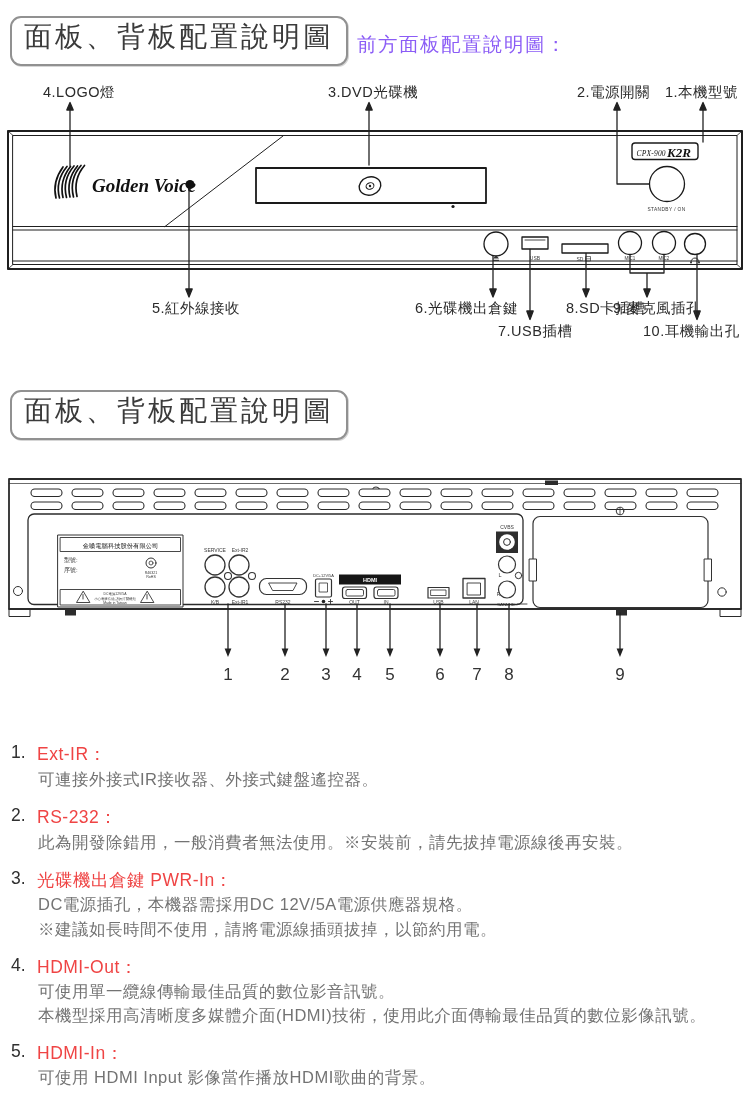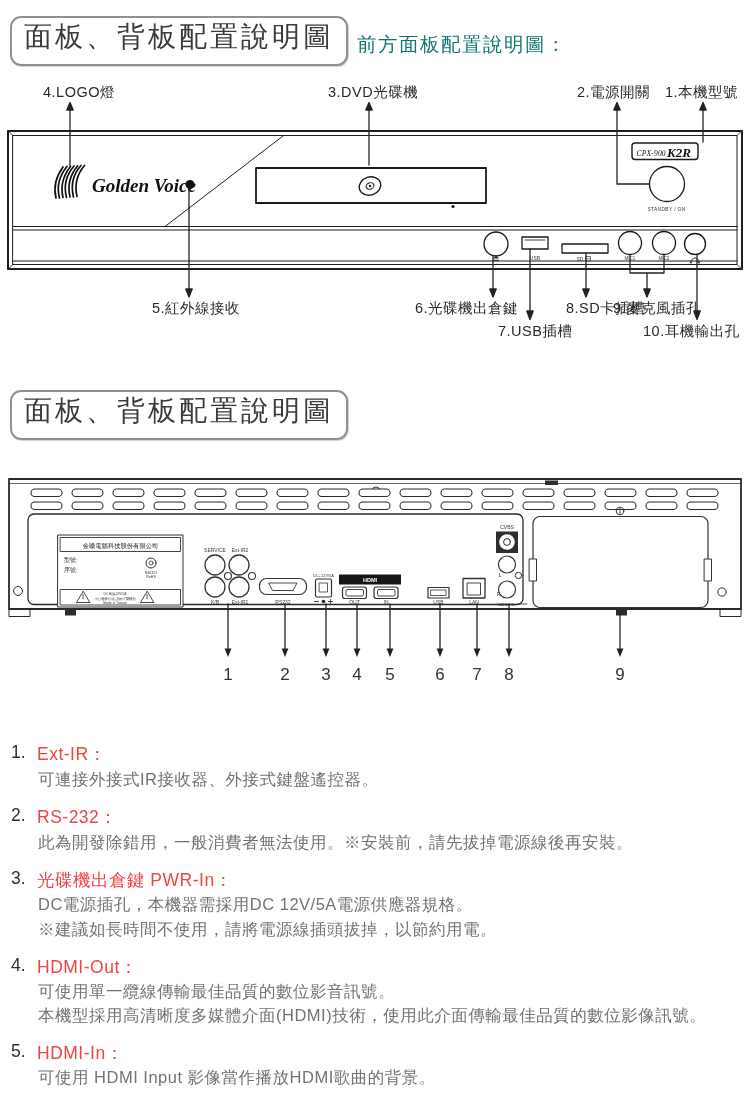--- a/index.html
+++ b/index.html
@@ -2,21 +2,21 @@
 <html><head>
 <meta charset="utf-8">
 <style>
   html,body{margin:0;padding:0;background:#fff;}
   #page{position:relative;width:750px;height:1100px;background:#fff;overflow:hidden;
         font-family:"Liberation Sans",sans-serif;color:#2e2e2e;}
   .tbox{position:absolute;left:10px;width:334px;height:46px;border:2.5px solid #919191;
         border-radius:11px;display:flex;align-items:flex-start;justify-content:center;
         font-size:28px;letter-spacing:3px;color:#3b3b3b;background:#fff;
         box-shadow:1px 1px 0 #d6d6d6;}
-  .subtitle{position:absolute;font-size:19.5px;letter-spacing:1.5px;color:#0f766e;white-space:nowrap;}
+  .subtitle{position:absolute;font-size:19.5px;letter-spacing:1.5px;color:#8b5cf6;white-space:nowrap;}
   svg text{font-family:"Liberation Sans",sans-serif;fill:#2e2e2e;}
   svg .callout{font-size:14.5px;fill:#2b2b2b;letter-spacing:0.5px;}
   svg .port{font-size:5px;fill:#3a3a3a;}
   svg .tiny{font-size:3.4px;fill:#3a3a3a;}
   .d-num{position:absolute;left:11px;font-size:17.5px;color:#303030;}
   .d-title{position:absolute;left:37px;font-size:17.5px;color:#ef4444;letter-spacing:0.5px;white-space:nowrap;}
   .d-body{position:absolute;left:38px;font-size:16.5px;color:#737373;letter-spacing:0.5px;white-space:nowrap;}
 </style>
 </head>
 <body>

